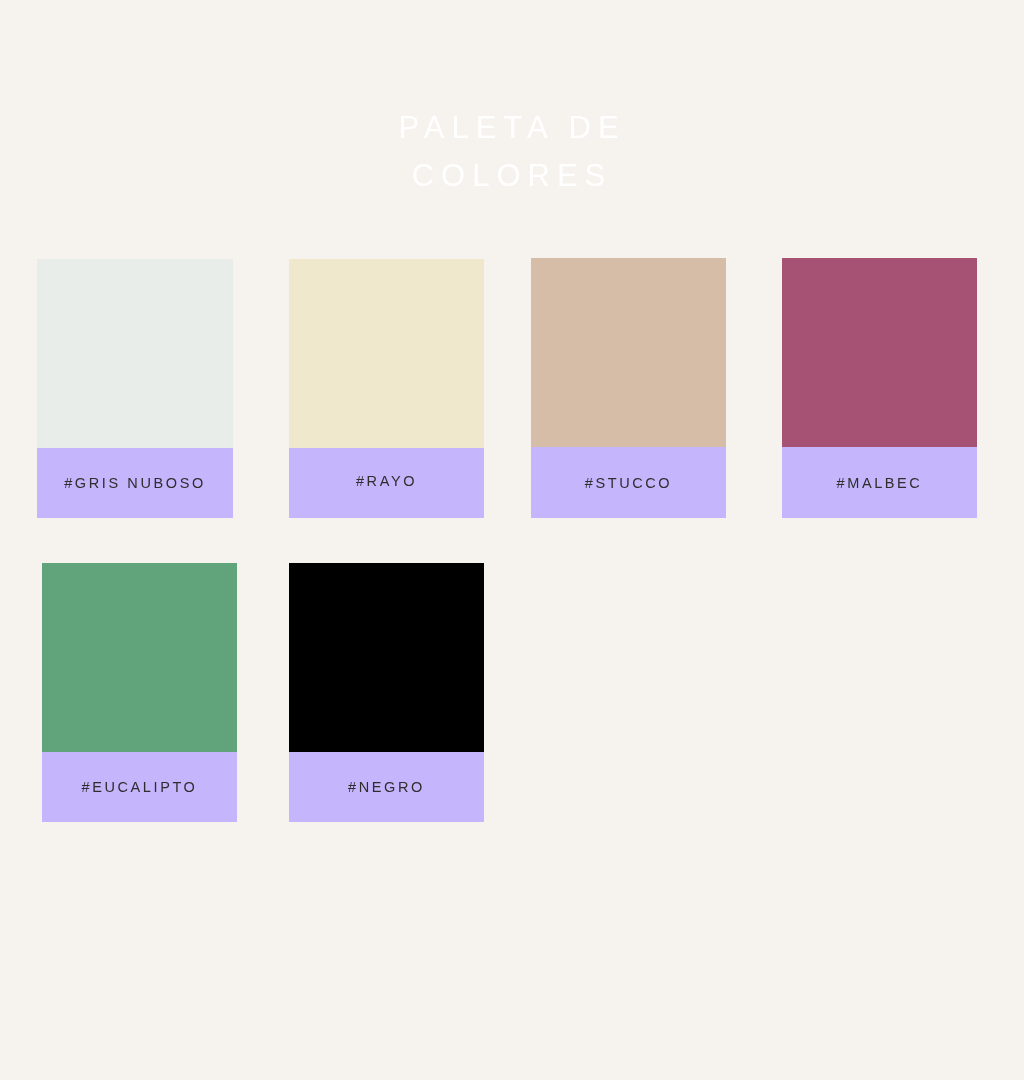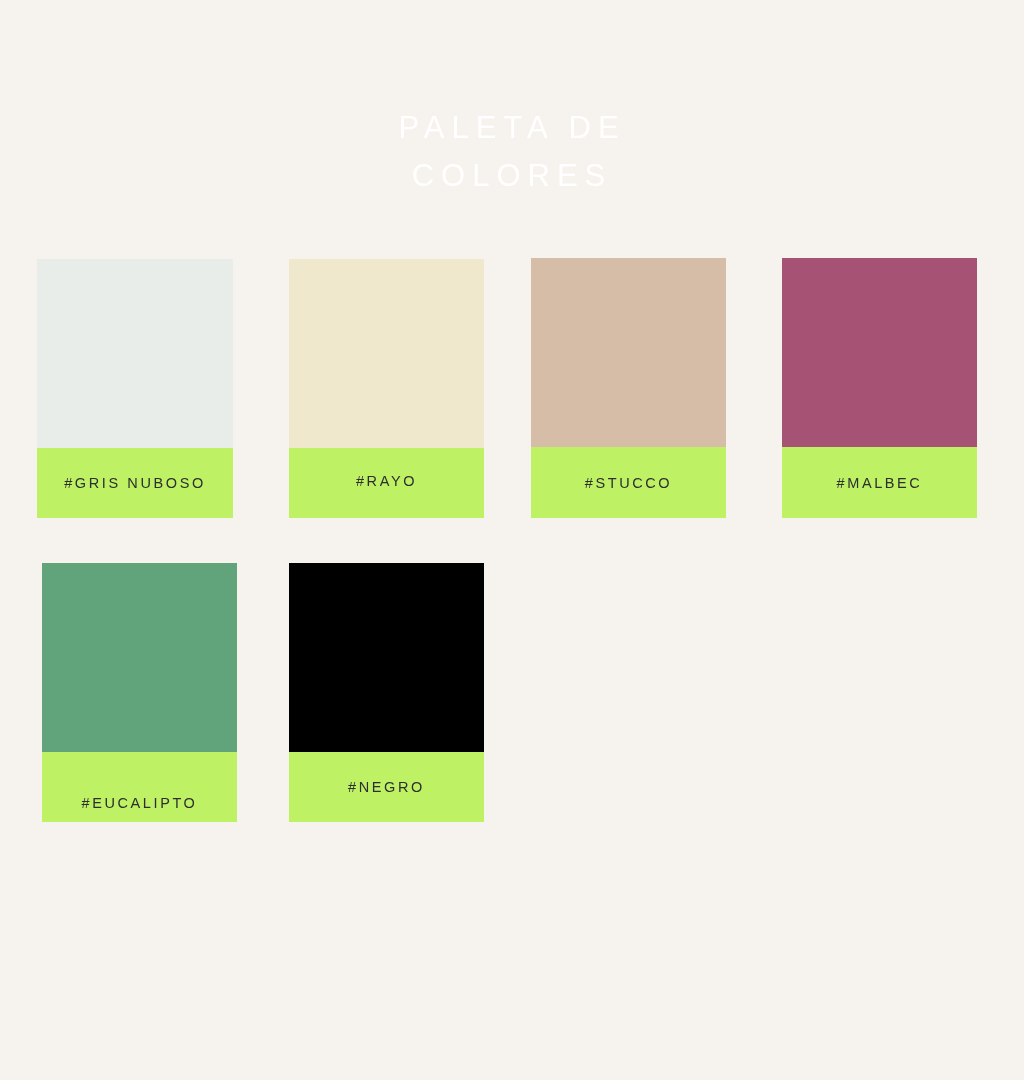--- a/index.html
+++ b/index.html
@@ -34,21 +34,21 @@
   .palette-grid {
     position: absolute;
     left: 0;
     top: 0;
     width: 1024px;
     height: 1080px;
   }
 
   .swatch-card {
     position: absolute;
-    background: #bef264;
+    background: #c4b5fd;
     box-sizing: border-box;
   }
   .swatch-color {
     width: 100%;
     box-sizing: border-box;
   }
   .swatch-label-wrap {
     display: flex;
     align-items: center;
     justify-content: center;
@@ -91,21 +91,21 @@
       </div>
     </div>
     <div class="swatch-card" style="left: 782px; top: 258px; width: 195px; height: 260px;">
       <div class="swatch-color" style="height: 189px; background: rgb(166, 82, 117);"></div>
       <div class="swatch-label-wrap" style="height: 71px; align-items: center;">
         <span class="swatch-label">#MALBEC</span>
       </div>
     </div>
     <div class="swatch-card" style="left: 42px; top: 563px; width: 195px; height: 259px;">
       <div class="swatch-color" style="height: 189px; background: rgb(97, 164, 124);"></div>
-      <div class="swatch-label-wrap" style="height: 70px; margin-top: 16px;">
+      <div class="swatch-label-wrap" style="height: 70px;">
         <span class="swatch-label">#EUCALIPTO</span>
       </div>
     </div>
     <div class="swatch-card" style="left: 289px; top: 563px; width: 195px; height: 259px;">
       <div class="swatch-color" style="height: 189px; background: rgb(0, 0, 0);"></div>
       <div class="swatch-label-wrap" style="height: 70px;">
         <span class="swatch-label">#NEGRO</span>
       </div>
     </div>
   </div>

